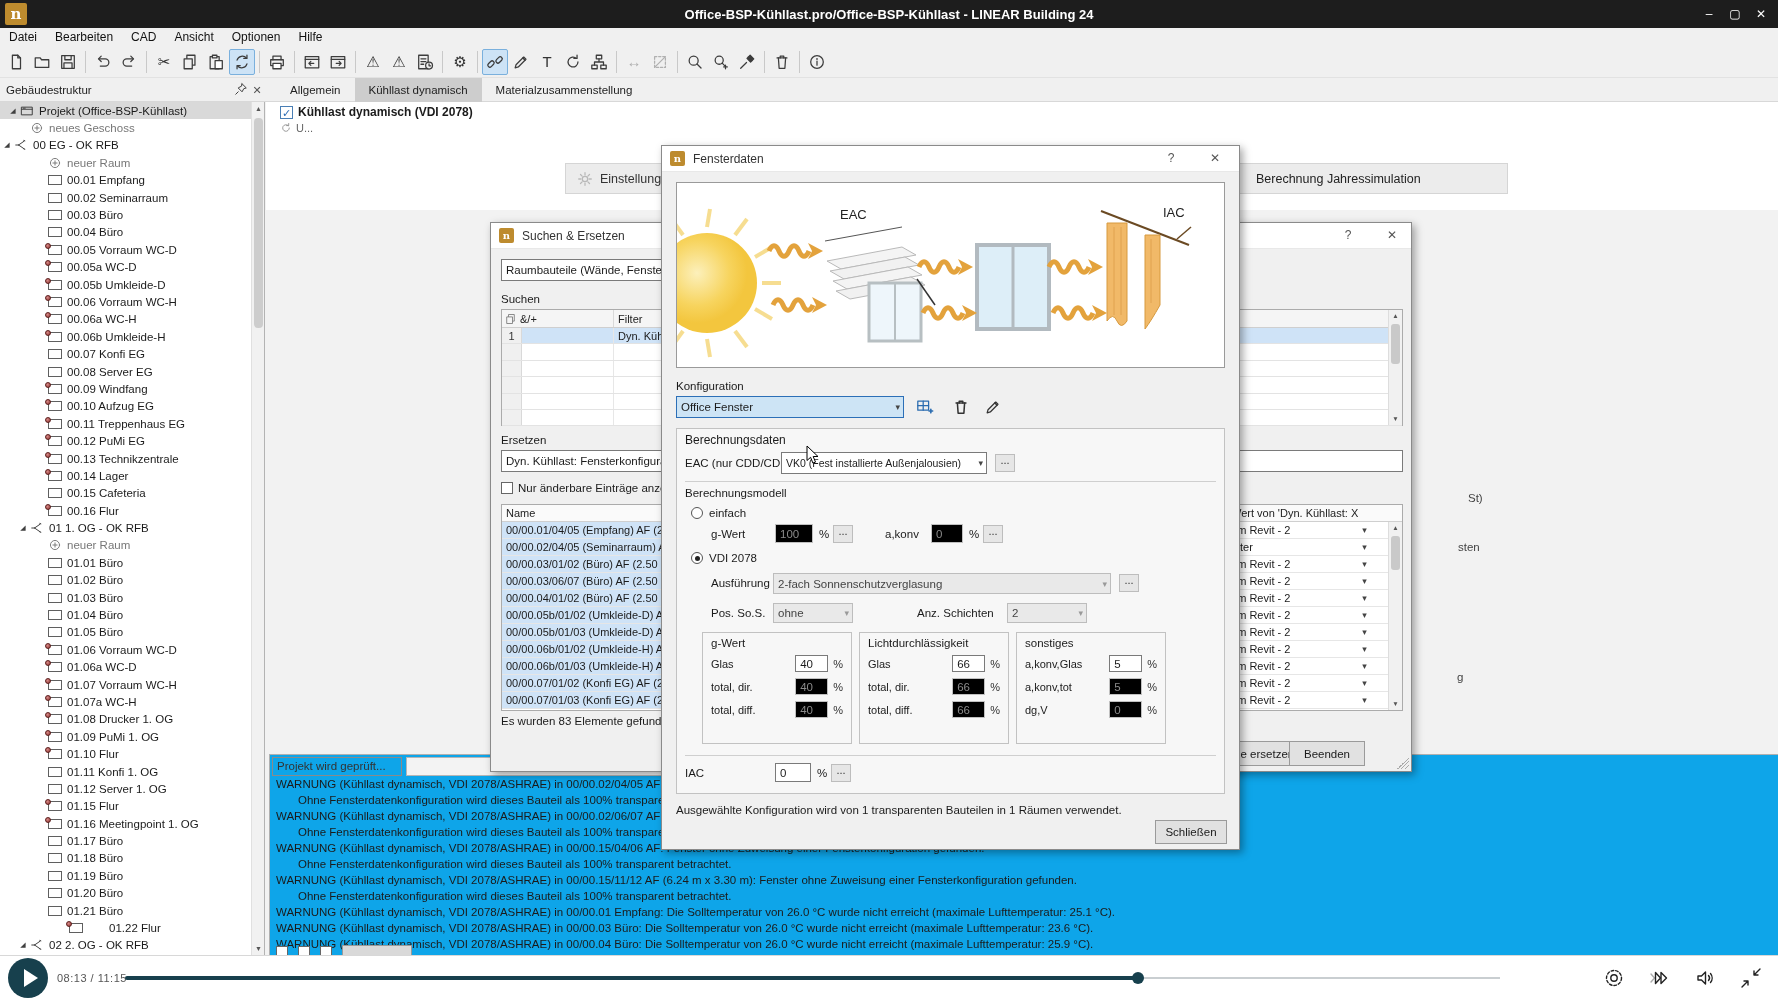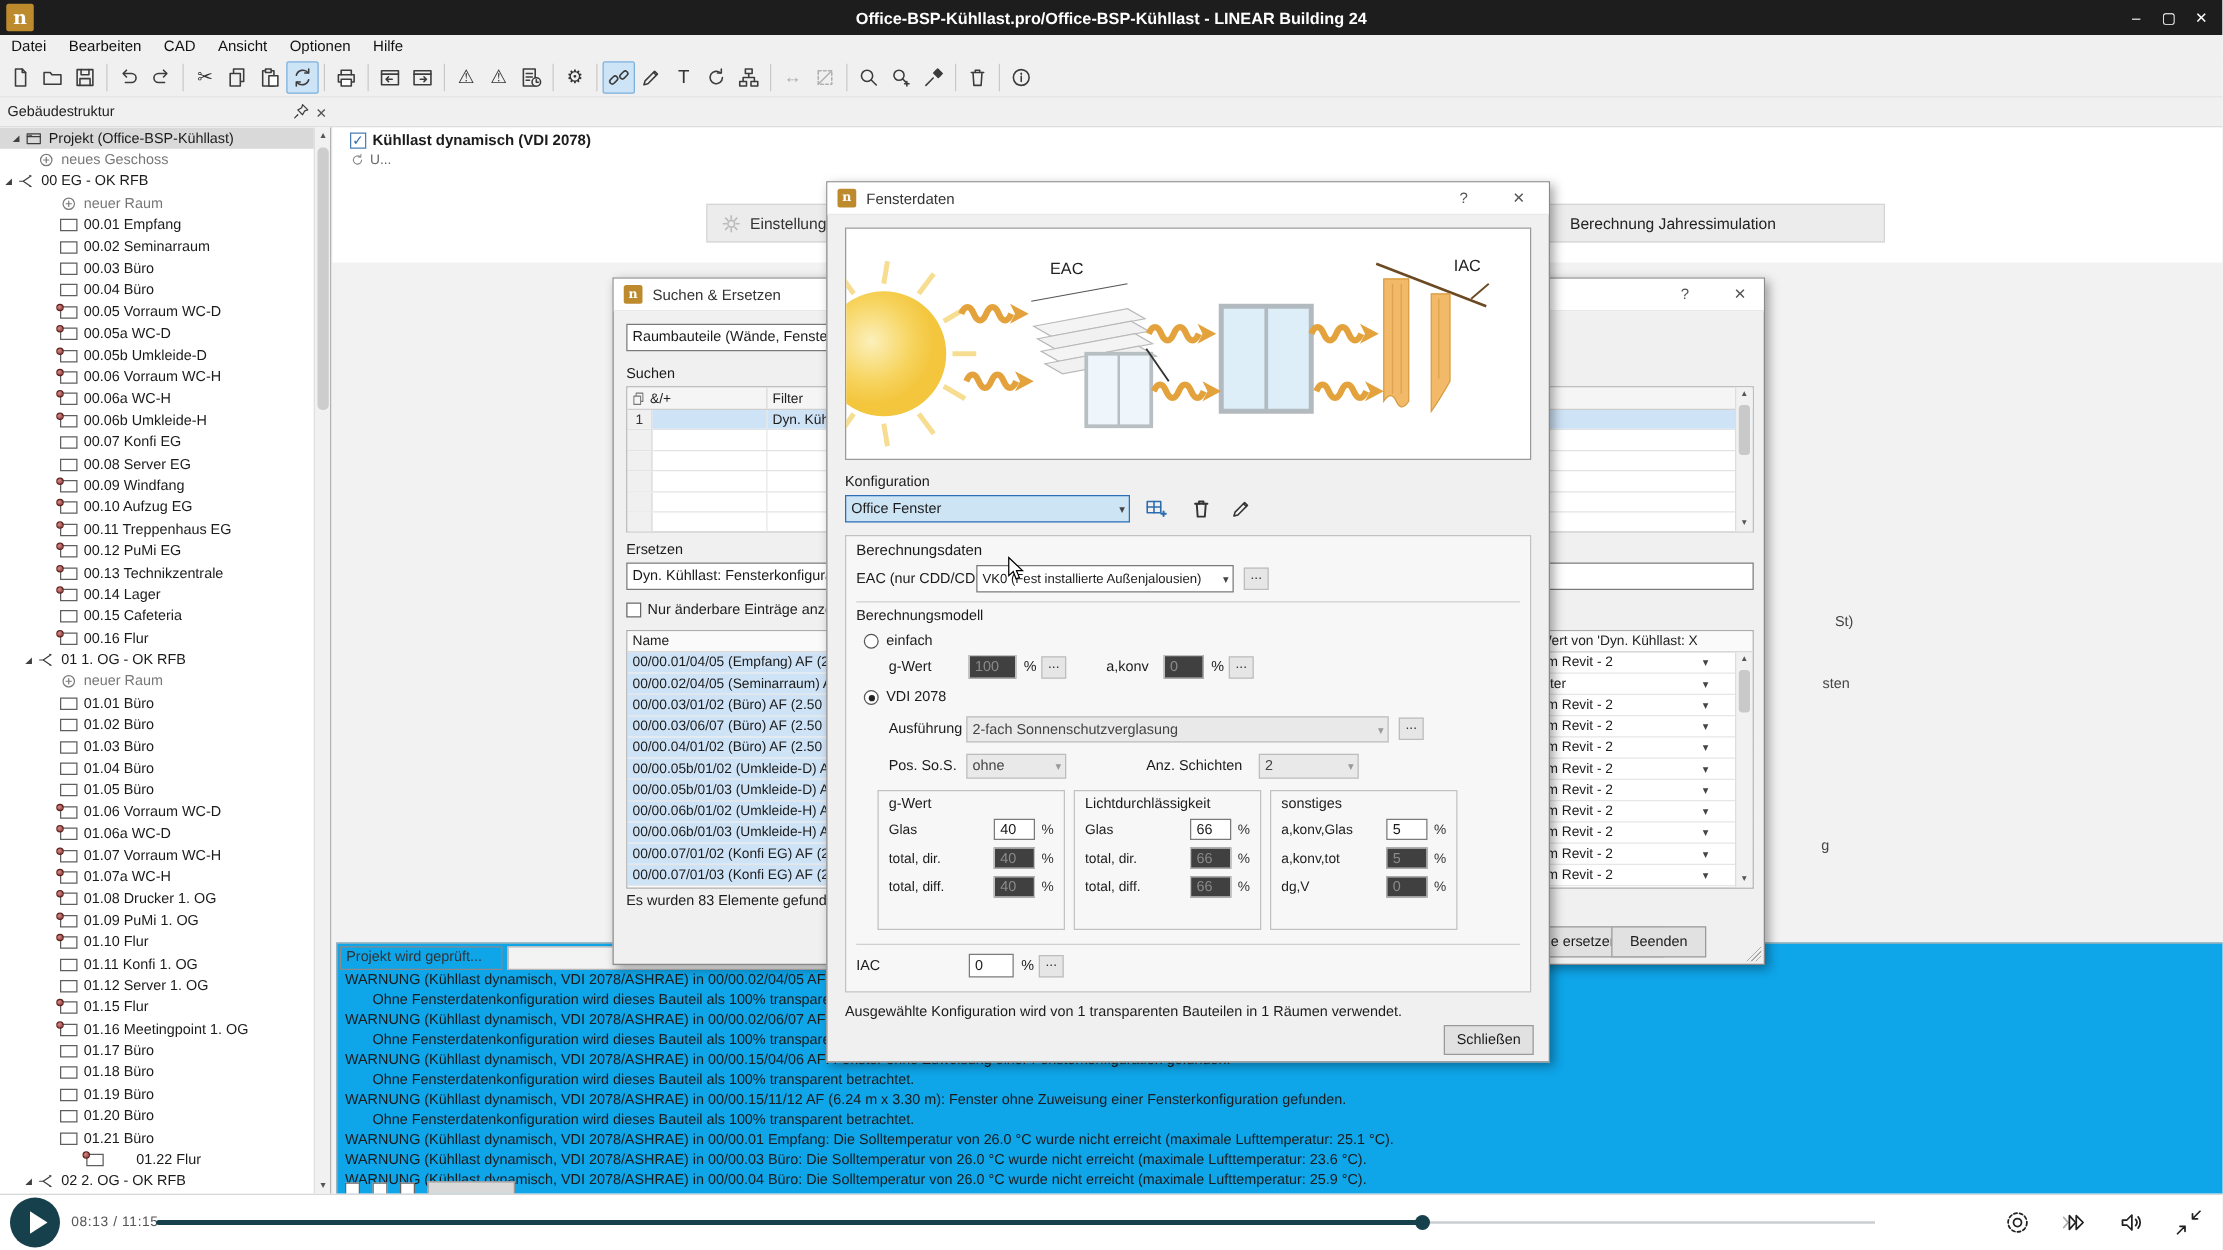--- a/index.html
+++ b/index.html
@@ -61,21 +61,21 @@
   #stripRun{position:absolute;left:690px;font-size:12.5px;color:#222}
   .frag{position:absolute;font-size:11.5px;color:#444}
   
   .dlg{position:absolute;background:#f0f0f0;border:1px solid #8a8a8a;box-shadow:3px 3px 8px rgba(0,0,0,.35)}
   .dtb{position:absolute;left:0;top:0;right:0;height:26px;background:#fff;display:flex;align-items:center;border-bottom:1px solid #e8e8e8}
   .dlogo{width:15px;height:15px;margin-left:8px;background:#bd8b2e;border-radius:2px;color:#fff;font-family:"DejaVu Serif",serif;
          font-weight:bold;font-size:10px;display:flex;align-items:center;justify-content:center}
   .dtitle{margin-left:8px;font-size:12px;color:#333}
   .dbtn{position:absolute;top:5px;width:18px;text-align:center;color:#555;font-size:12px}
   .inbox{background:#fff;border:1px solid #7a7a7a;font-size:11.5px;display:flex;align-items:center;padding:0 4px;overflow:hidden;white-space:nowrap}
-  .inbox.dis{background:#404040;border-color:#c0c0c0;color:#8a8a8a}
+  .inbox.dis{background:#000000;border-color:#c0c0c0;color:#8a8a8a}
   .combo{background:#fff;border:1px solid #7a7a7a;font-size:11.5px;display:flex;align-items:center;padding:0 4px;overflow:hidden;white-space:nowrap;position:relative}
   .combo .chev{position:absolute;right:3px;color:#444;font-size:9px}
   .combo.dis{background:#e9e9e9;border-color:#bdbdbd;color:#444}
   .combo.dis .chev{color:#999}
   .combo.focus{border-color:#2c6fb7;background:#cde4f5}
   .morebtn{width:20px;height:18px;background:#e6e6e6;border:1px solid #bdbdbd;text-align:center;font-size:11px;line-height:10px;color:#333}
   .lb{position:absolute;font-size:11.5px;color:#1b1b1b;white-space:nowrap}
   .btn{position:absolute;background:#e1e1e1;border:1px solid #9a9a9a;font-size:11.5px;display:flex;align-items:center;justify-content:center}
   
   #sd{left:490px;top:222px;width:922px;height:550px;z-index:20}
@@ -357,20 +357,25 @@
 
 <div id="band">
   <div id="panelhdr">
     <span class="ttl">Gebäudestruktur</span>
     <span class="hic"><svg class="ic ic-s" viewBox="0 0 20 20">
           <path d="M11.5 2.5l6 6-3.5 1-2.5 4.5-5.5-5.5 4.5-2.5z"></path>
           <path d="M6 14l-3.5 3.5"></path>
         </svg></span>
     <span class="hic">✕</span>
   </div>
+  <div id="tabs">
+      <div class="tab">Allgemein</div>
+      <div class="tab act">Kühllast dynamisch</div>
+      <div class="tab">Materialzusammenstellung</div>
+    </div>
 </div>
 
 <div id="sidebar">
   <div id="tree">
       <div class="trow sel" style="padding-left: 6px;">
         <span class="exp">◢</span>
         <span class="ticon">
           <svg viewBox="0 0 20 20" class="ic ic-s">
             <rect x="2.5" y="4.5" width="15" height="11"></rect>
             <path d="M2.5 7.5h15"></path>

